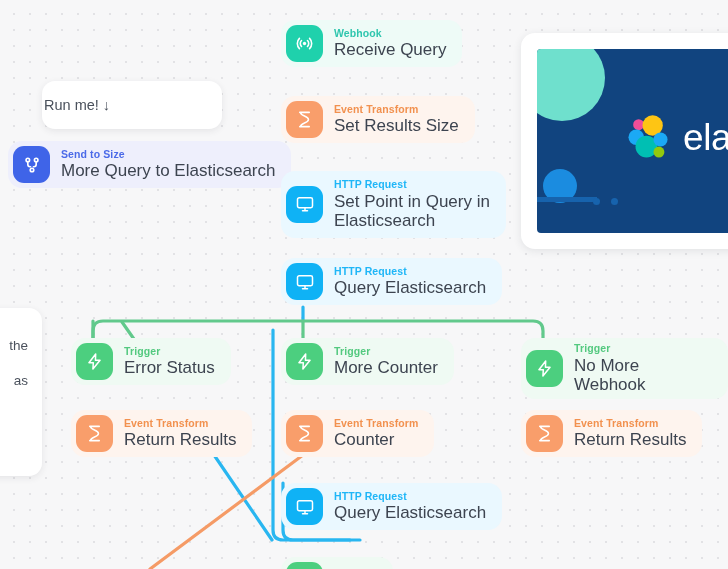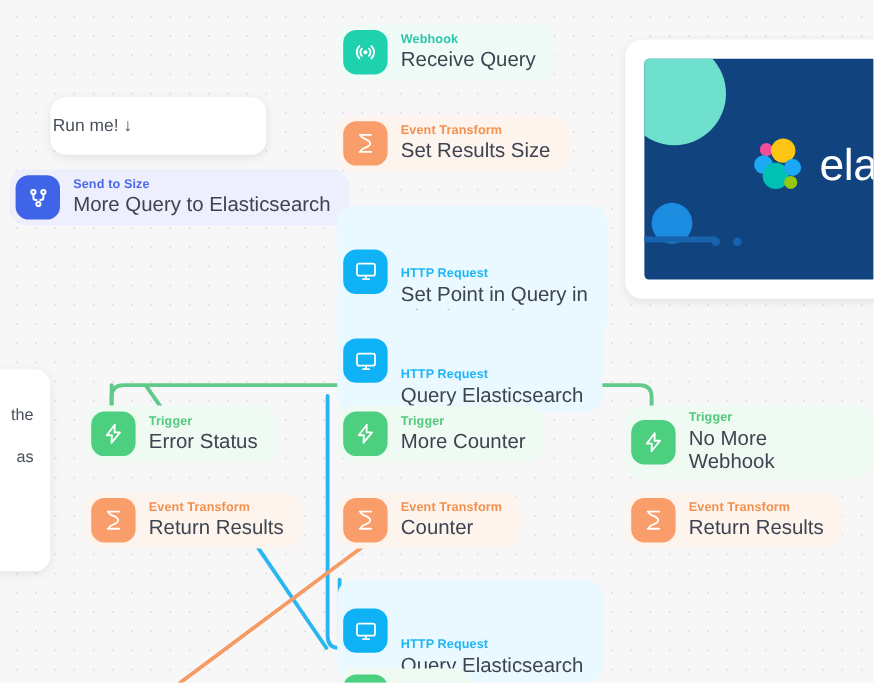--- a/index.html
+++ b/index.html
@@ -56,21 +56,21 @@
   .n-trigger  { background: #effaf3; }
   .n-trigger  .ic   { background: #4ccf7f; }
   .n-trigger  .kind { color: #53c97f; }
 
   .n-transform{ background: #fef4ee; }
   .n-transform .ic   { background: #f99e6b; }
   .n-transform .kind { color: #f2914f; }
 
   .n-http     { background: #eaf8ff; }
   .n-http     .ic   { background: #0fb2f5; }
-  .n-http     .kind { color: #1fb6f7; margin-top: 44px; }
+  .n-http     .kind { color: #1fb6f7; }
 
   .n-webhook  { background: #eefbf7; }
   .n-webhook  .ic   { background: #1fd1ac; }
   .n-webhook  .kind { color: #2fc6ae; }
 
   .n-story    { background: #eeeffc; }
   .n-story    .ic   { background: #3f64e8; }
   .n-story    .kind { color: #4b6ae8; }
 
   

